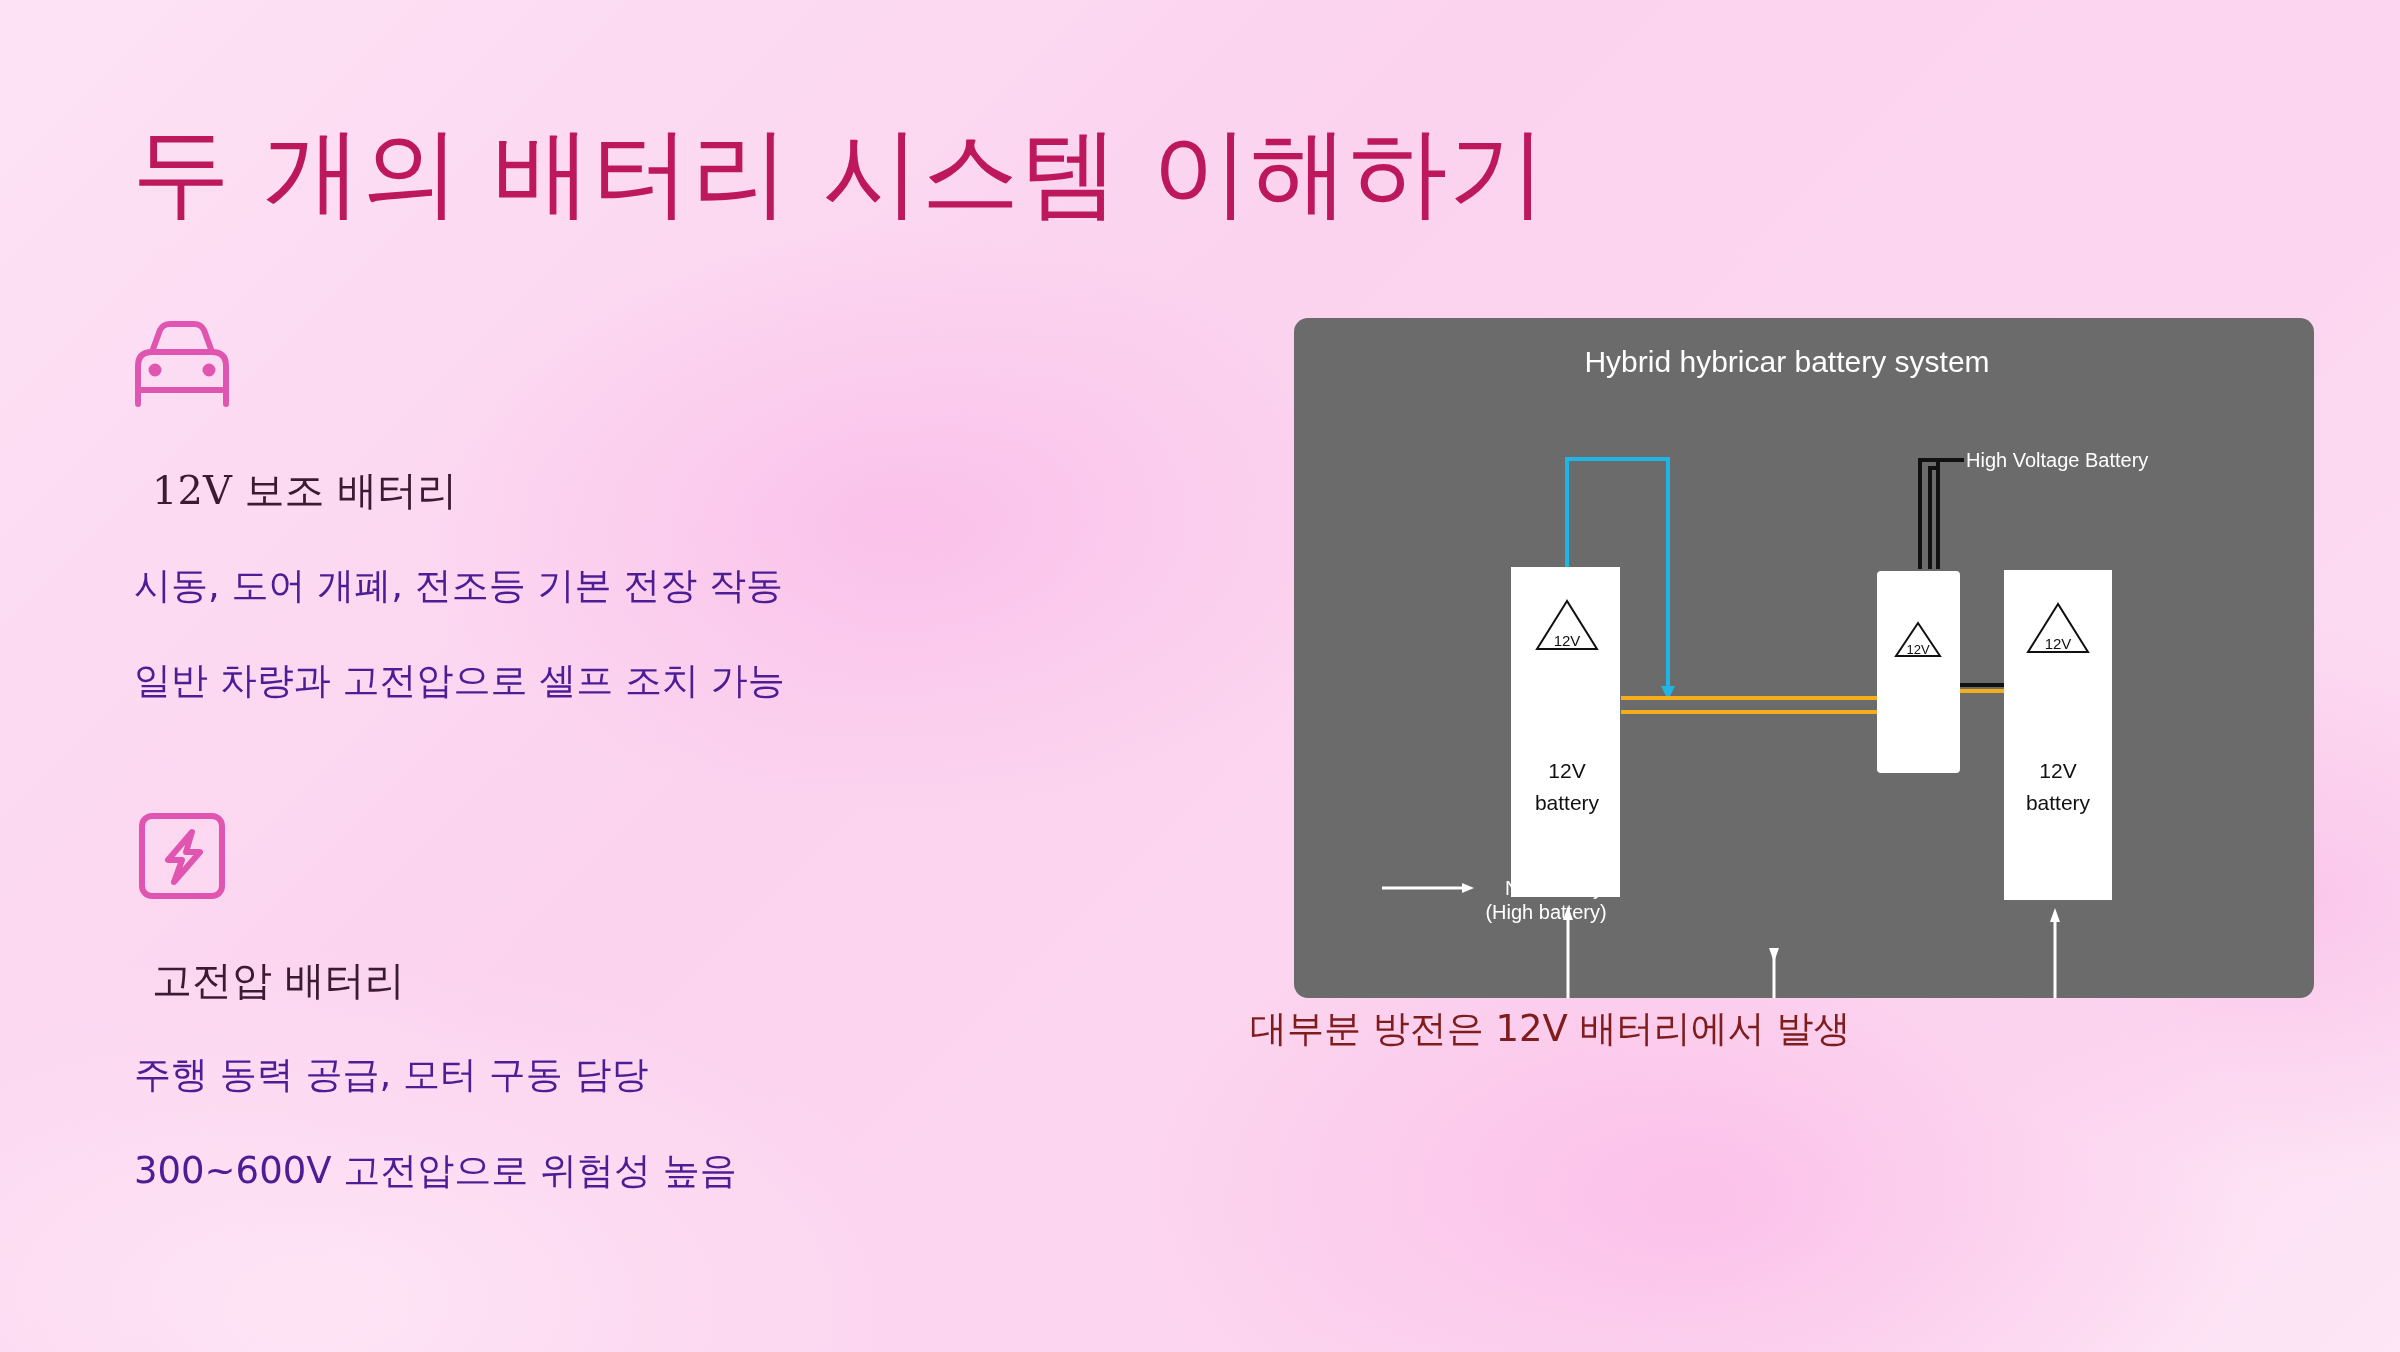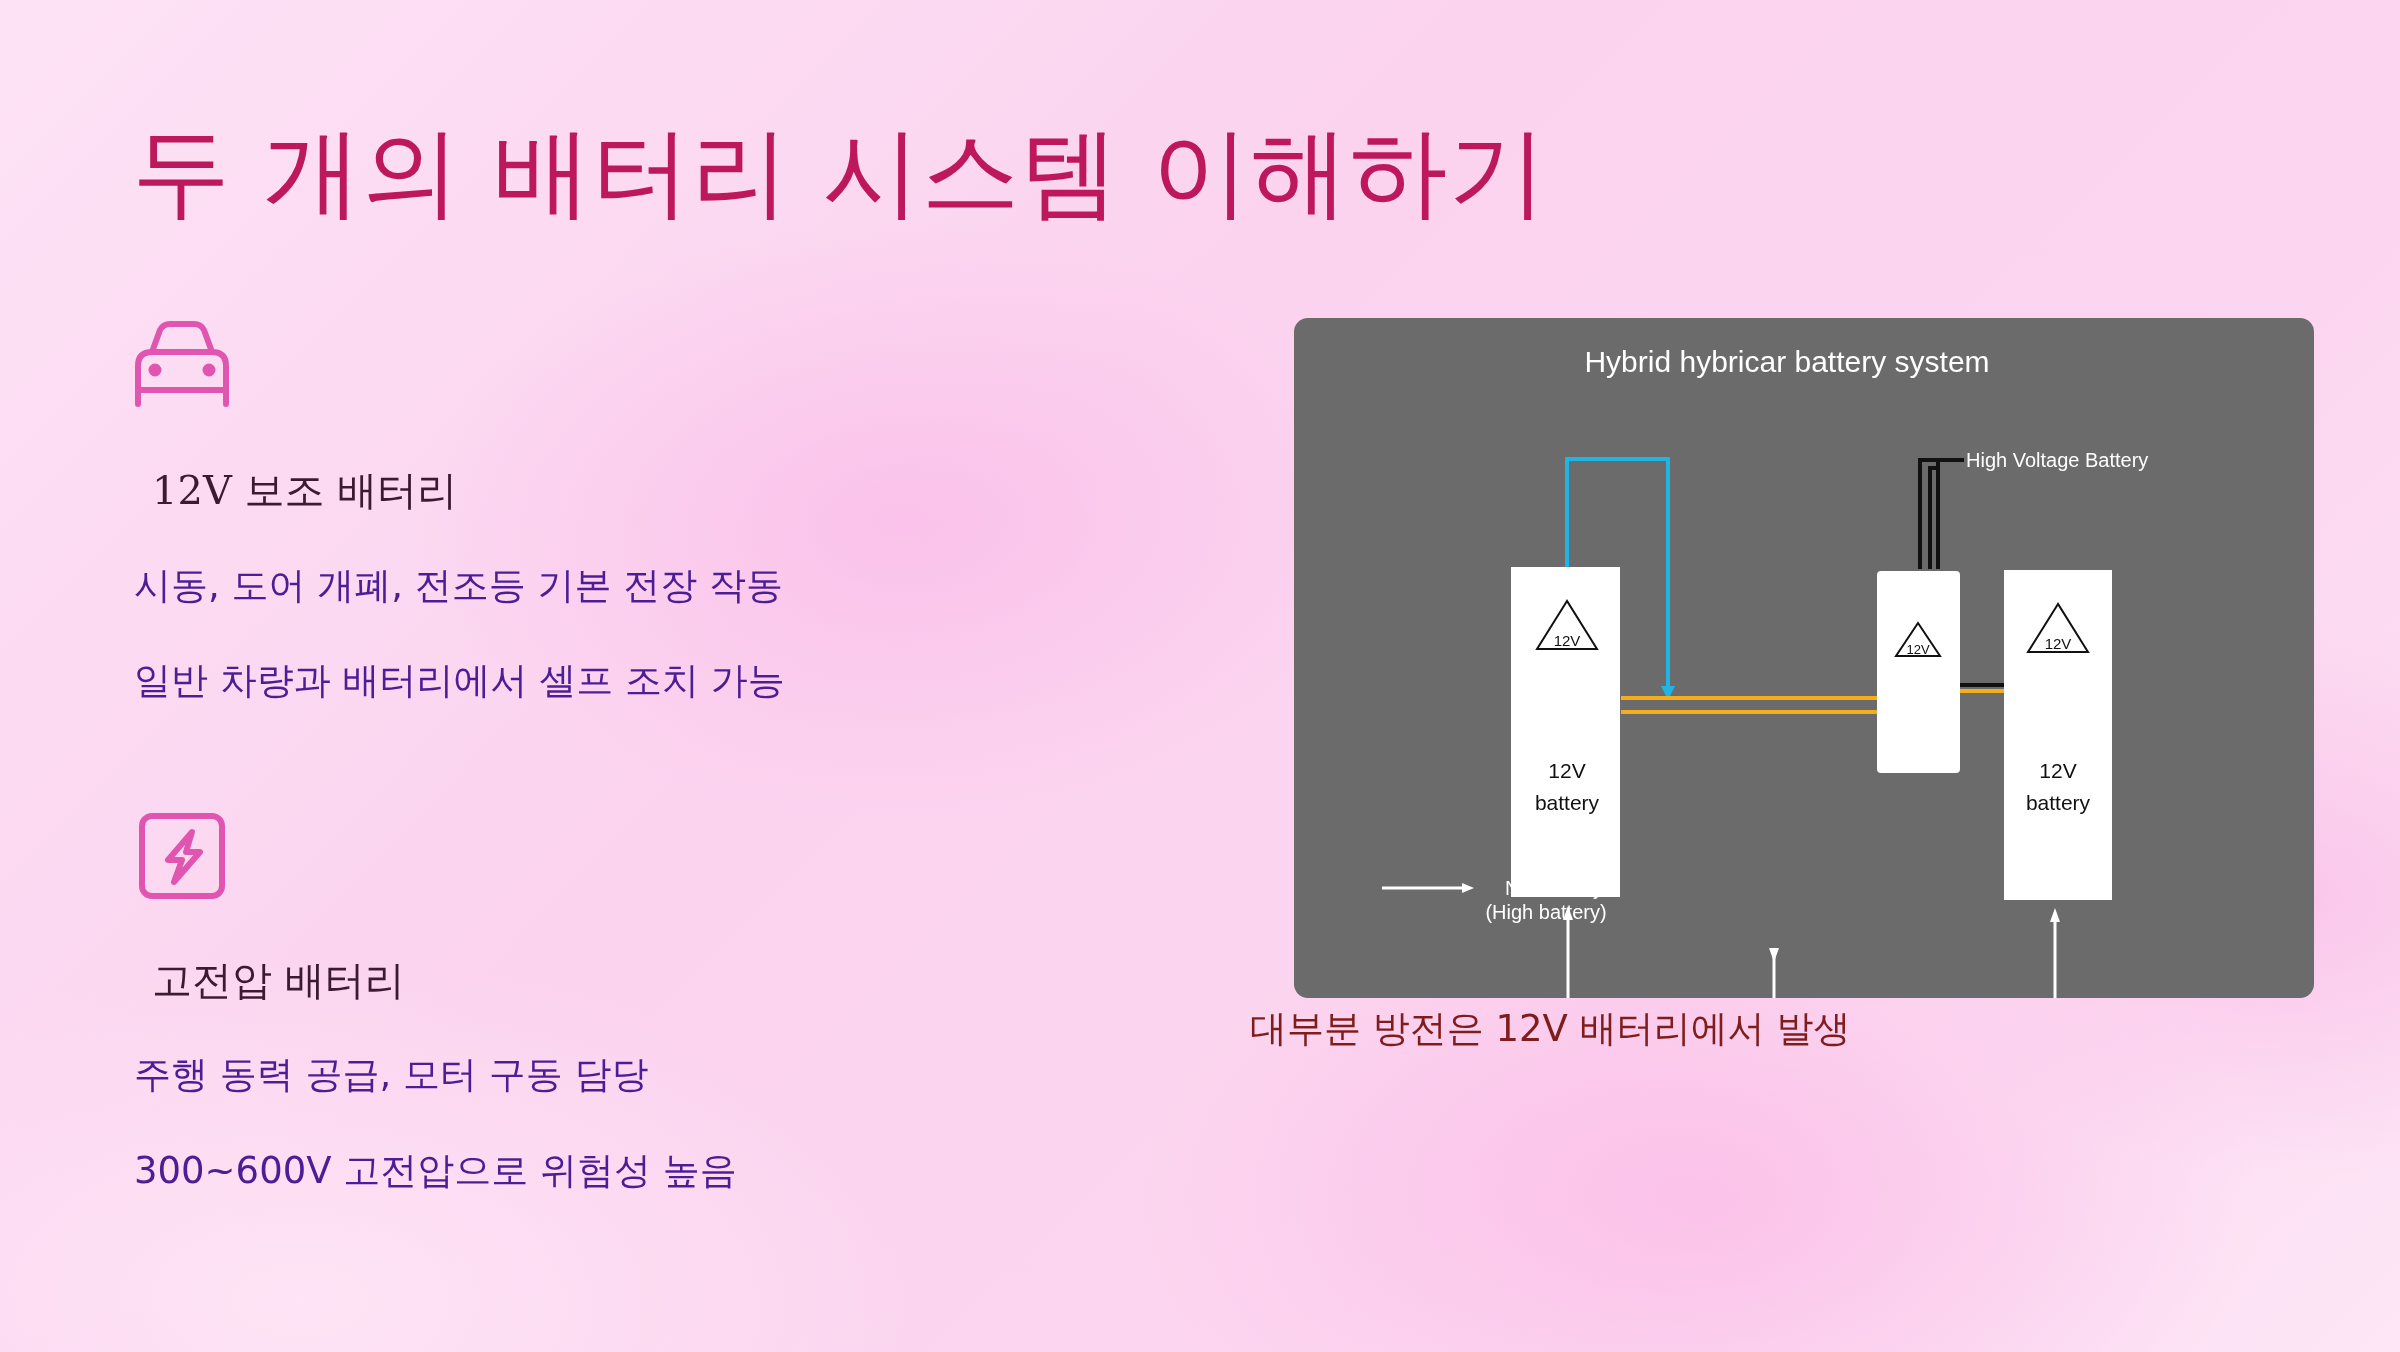--- a/index.html
+++ b/index.html
@@ -49,21 +49,21 @@
     <path d="M8 72 L96 72"></path>
     <circle cx="25" cy="52" r="3.5" fill="#e055b0"></circle>
     <circle cx="79" cy="52" r="3.5" fill="#e055b0"></circle>
   </svg>
 </div>
 
 <div class="feature-title" style="top:463px;">
   <span class="num">12V</span><span> 보조 배터리</span>
 </div>
 <div class="feature-line" style="top:561px;">시동, 도어 개폐, 전조등 기본 전장 작동</div>
-<div class="feature-line" style="top:656px;">일반 차량과 배터리에서 셀프 조치 가능</div>
+<div class="feature-line" style="top:656px;">일반 차량과 고전압으로 셀프 조치 가능</div>
 
 <div class="icon" style="left:138px; top:812px; width:90px; height:90px;">
   <svg width="90" height="90" viewBox="0 0 90 90" fill="none" stroke="#e055b0" stroke-width="6" stroke-linecap="round" stroke-linejoin="round">
     <rect x="4" y="4" width="80" height="80" rx="10"></rect>
     <path d="M54 20 L30 48 L44 48 L36 70 L62 40 L48 40 Z"></path>
   </svg>
 </div>
 
 <div class="feature-title" style="top:953px;">
   <span>고전압 배터리</span>

